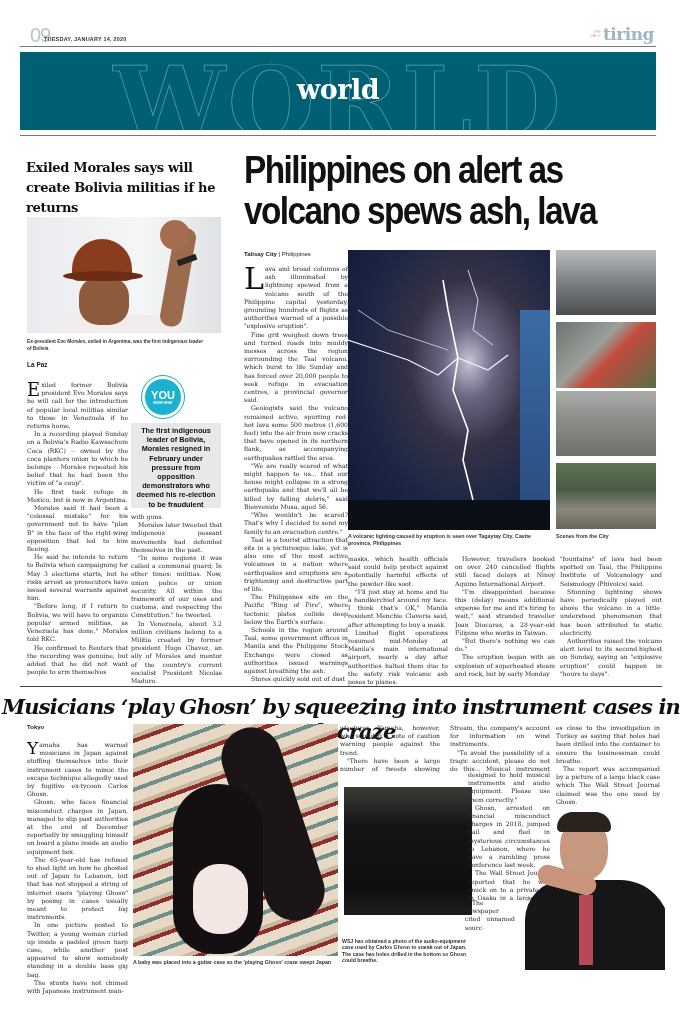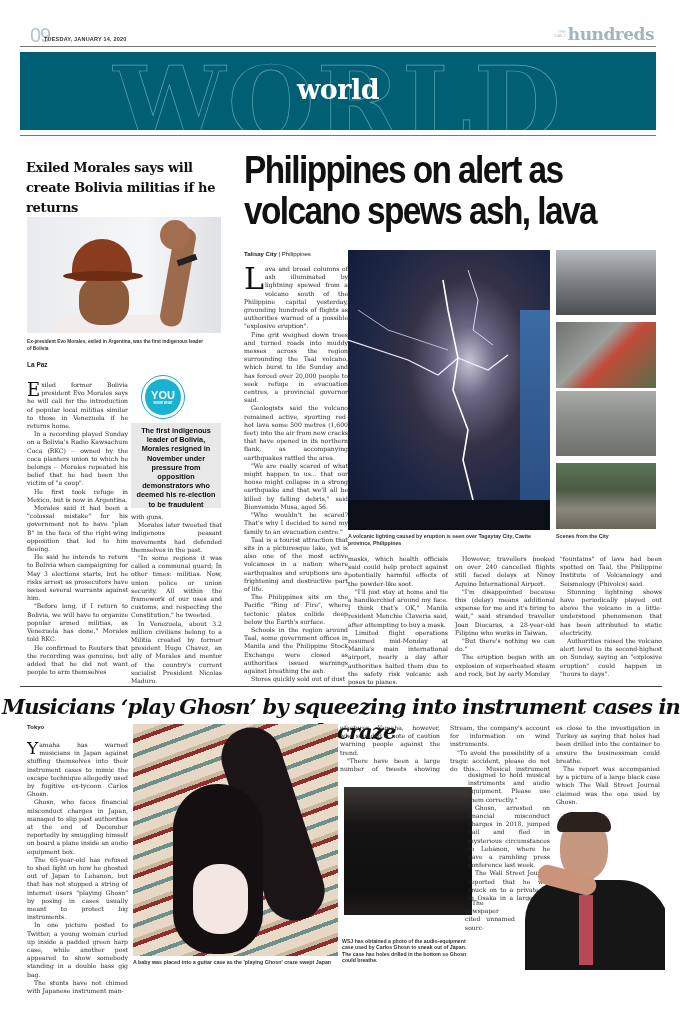--- a/index.html
+++ b/index.html
@@ -97,21 +97,21 @@
 </head>
 <body>
 
 <div class="abs page-num">09</div>
 <div class="abs date">TUESDAY, JANUARY 14, 2020</div>
 <div class="abs brand">
   <div class="brand-small">
     <div>THE</div>
     <div>DAILY</div>
   </div>
-  <span class="brand-main">hundreds</span>
+  <span class="brand-main">tiring</span>
 </div>
 <div class="abs rule-top"></div>
 
 <div class="abs banner">
   <div class="banner-bg">WORLD</div>
   <div class="banner-label">world</div>
 </div>
 <div class="abs rule-banner"></div>
 
 <h2 class="abs m-head">Exiled Morales says will create Bolivia militias if he returns</h2>
@@ -126,21 +126,21 @@
 </div>
 <div class="abs m-caption">Ex-president Evo Morales, exiled in Argentina, was the first indigenous leader of Bolivia</div>
 <div class="abs m-dateline">La Paz</div>
 
 <div class="abs ykw">
   <div class="ykw-inner">
     <span class="ykw-you">YOU</span>
     <span class="ykw-sub">KNOW WHAT</span>
   </div>
 </div>
-<div class="abs fact">The first indigenous leader of Bolivia, Morales resigned in November under pressure from opposition demonstrators who deemed his re-election to be fraudulent</div>
+<div class="abs fact">The first indigenous leader of Bolivia, Morales resigned in February under pressure from opposition demonstrators who deemed his re-election to be fraudulent</div>
 
 <div class="abs col m-col1">
   <p class="first"><span class="dropcap">E</span><span>xiled former Bolivia president Evo Morales says he will call for the introduction of popular local militias similar to those in Venezuela if he returns home.</span></p>
   <p>In a recording played Sunday on a Bolivia's Radio Kawsachum Coca (RKC) -- owned by the coca planters union to which he belongs -- Morales repeated his belief that he had been the victim of "a coup".</p>
   <p>He first took refuge in Mexico, but is now in Argentina.</p>
   <p>Morales said it had been a "colossal mistake" for his government not to have "plan B" in the face of the right-wing opposition that led to him fleeing.</p>
   <p>He said he intends to return to Bolivia when campaigning for May 3 elections starts, but he risks arrest as prosecutors have issued several warrants against him.</p>
   <p>"Before long, if I return to Bolivia, we will have to organize popular armed militias, as Venezuela has done," Morales told RKC.</p>
   <p>He confirmed to Reuters that the recording was genuine, but added that he did not want people to arm themselves</p>
 </div>

